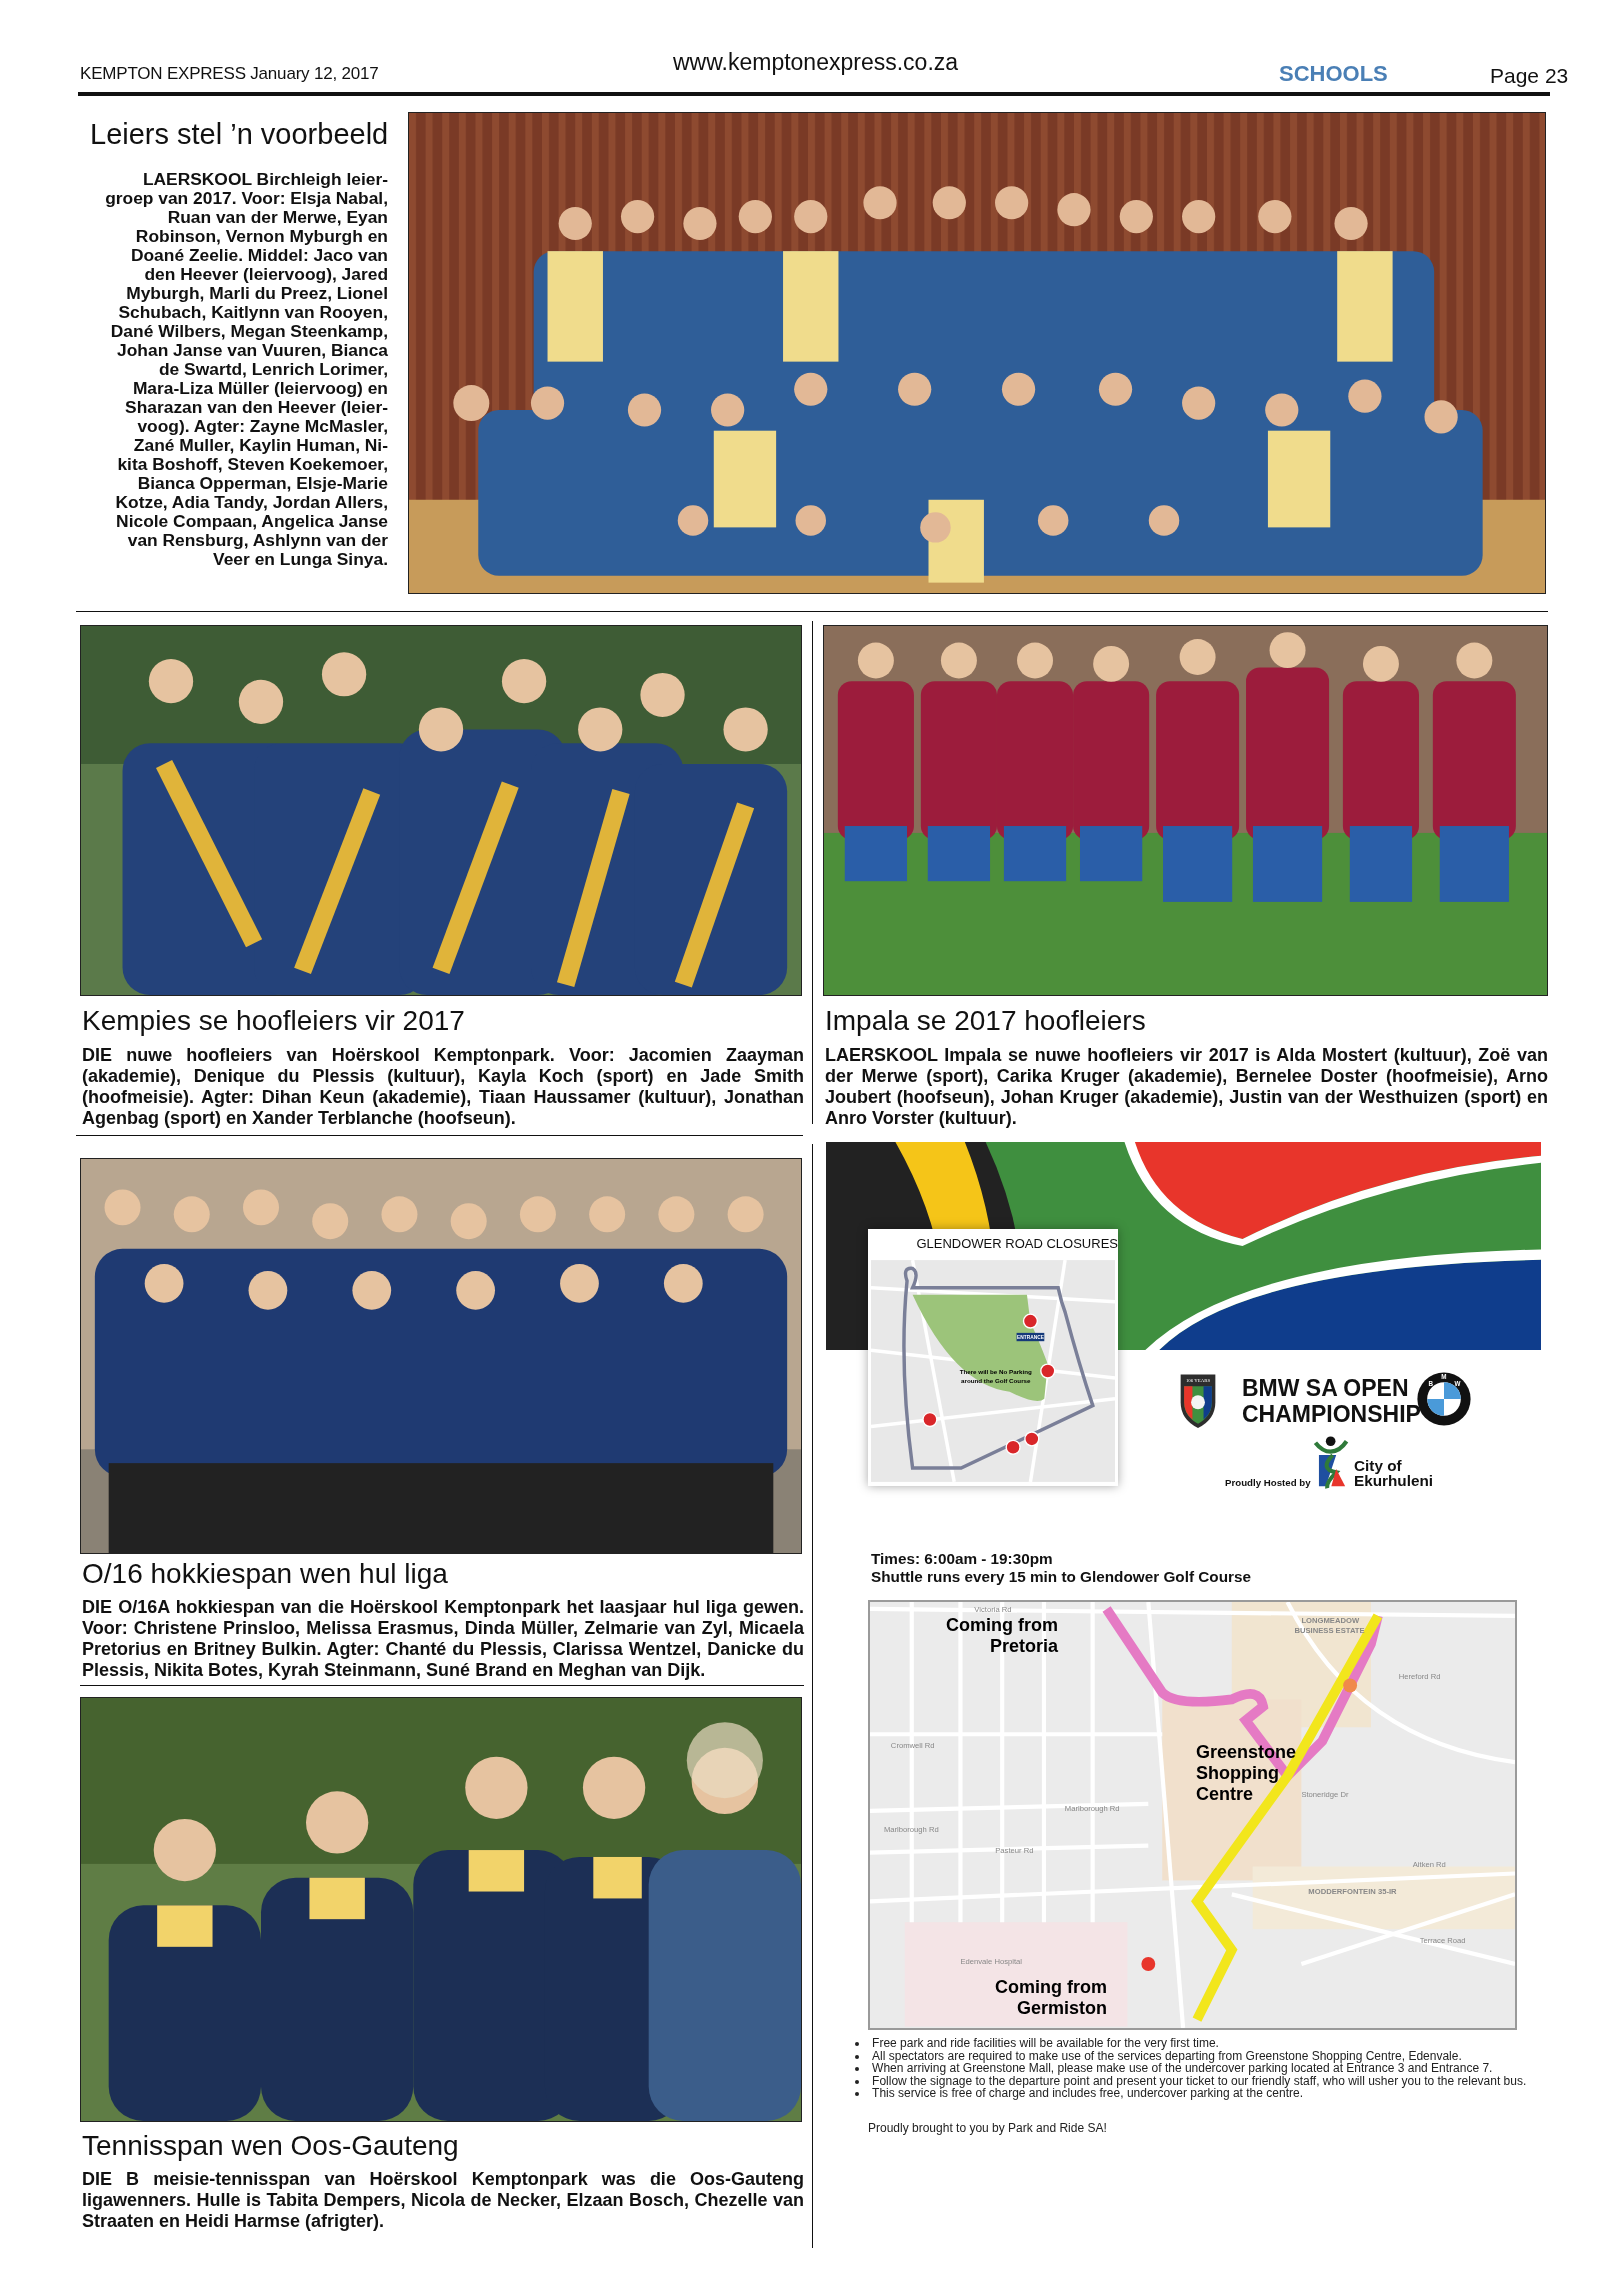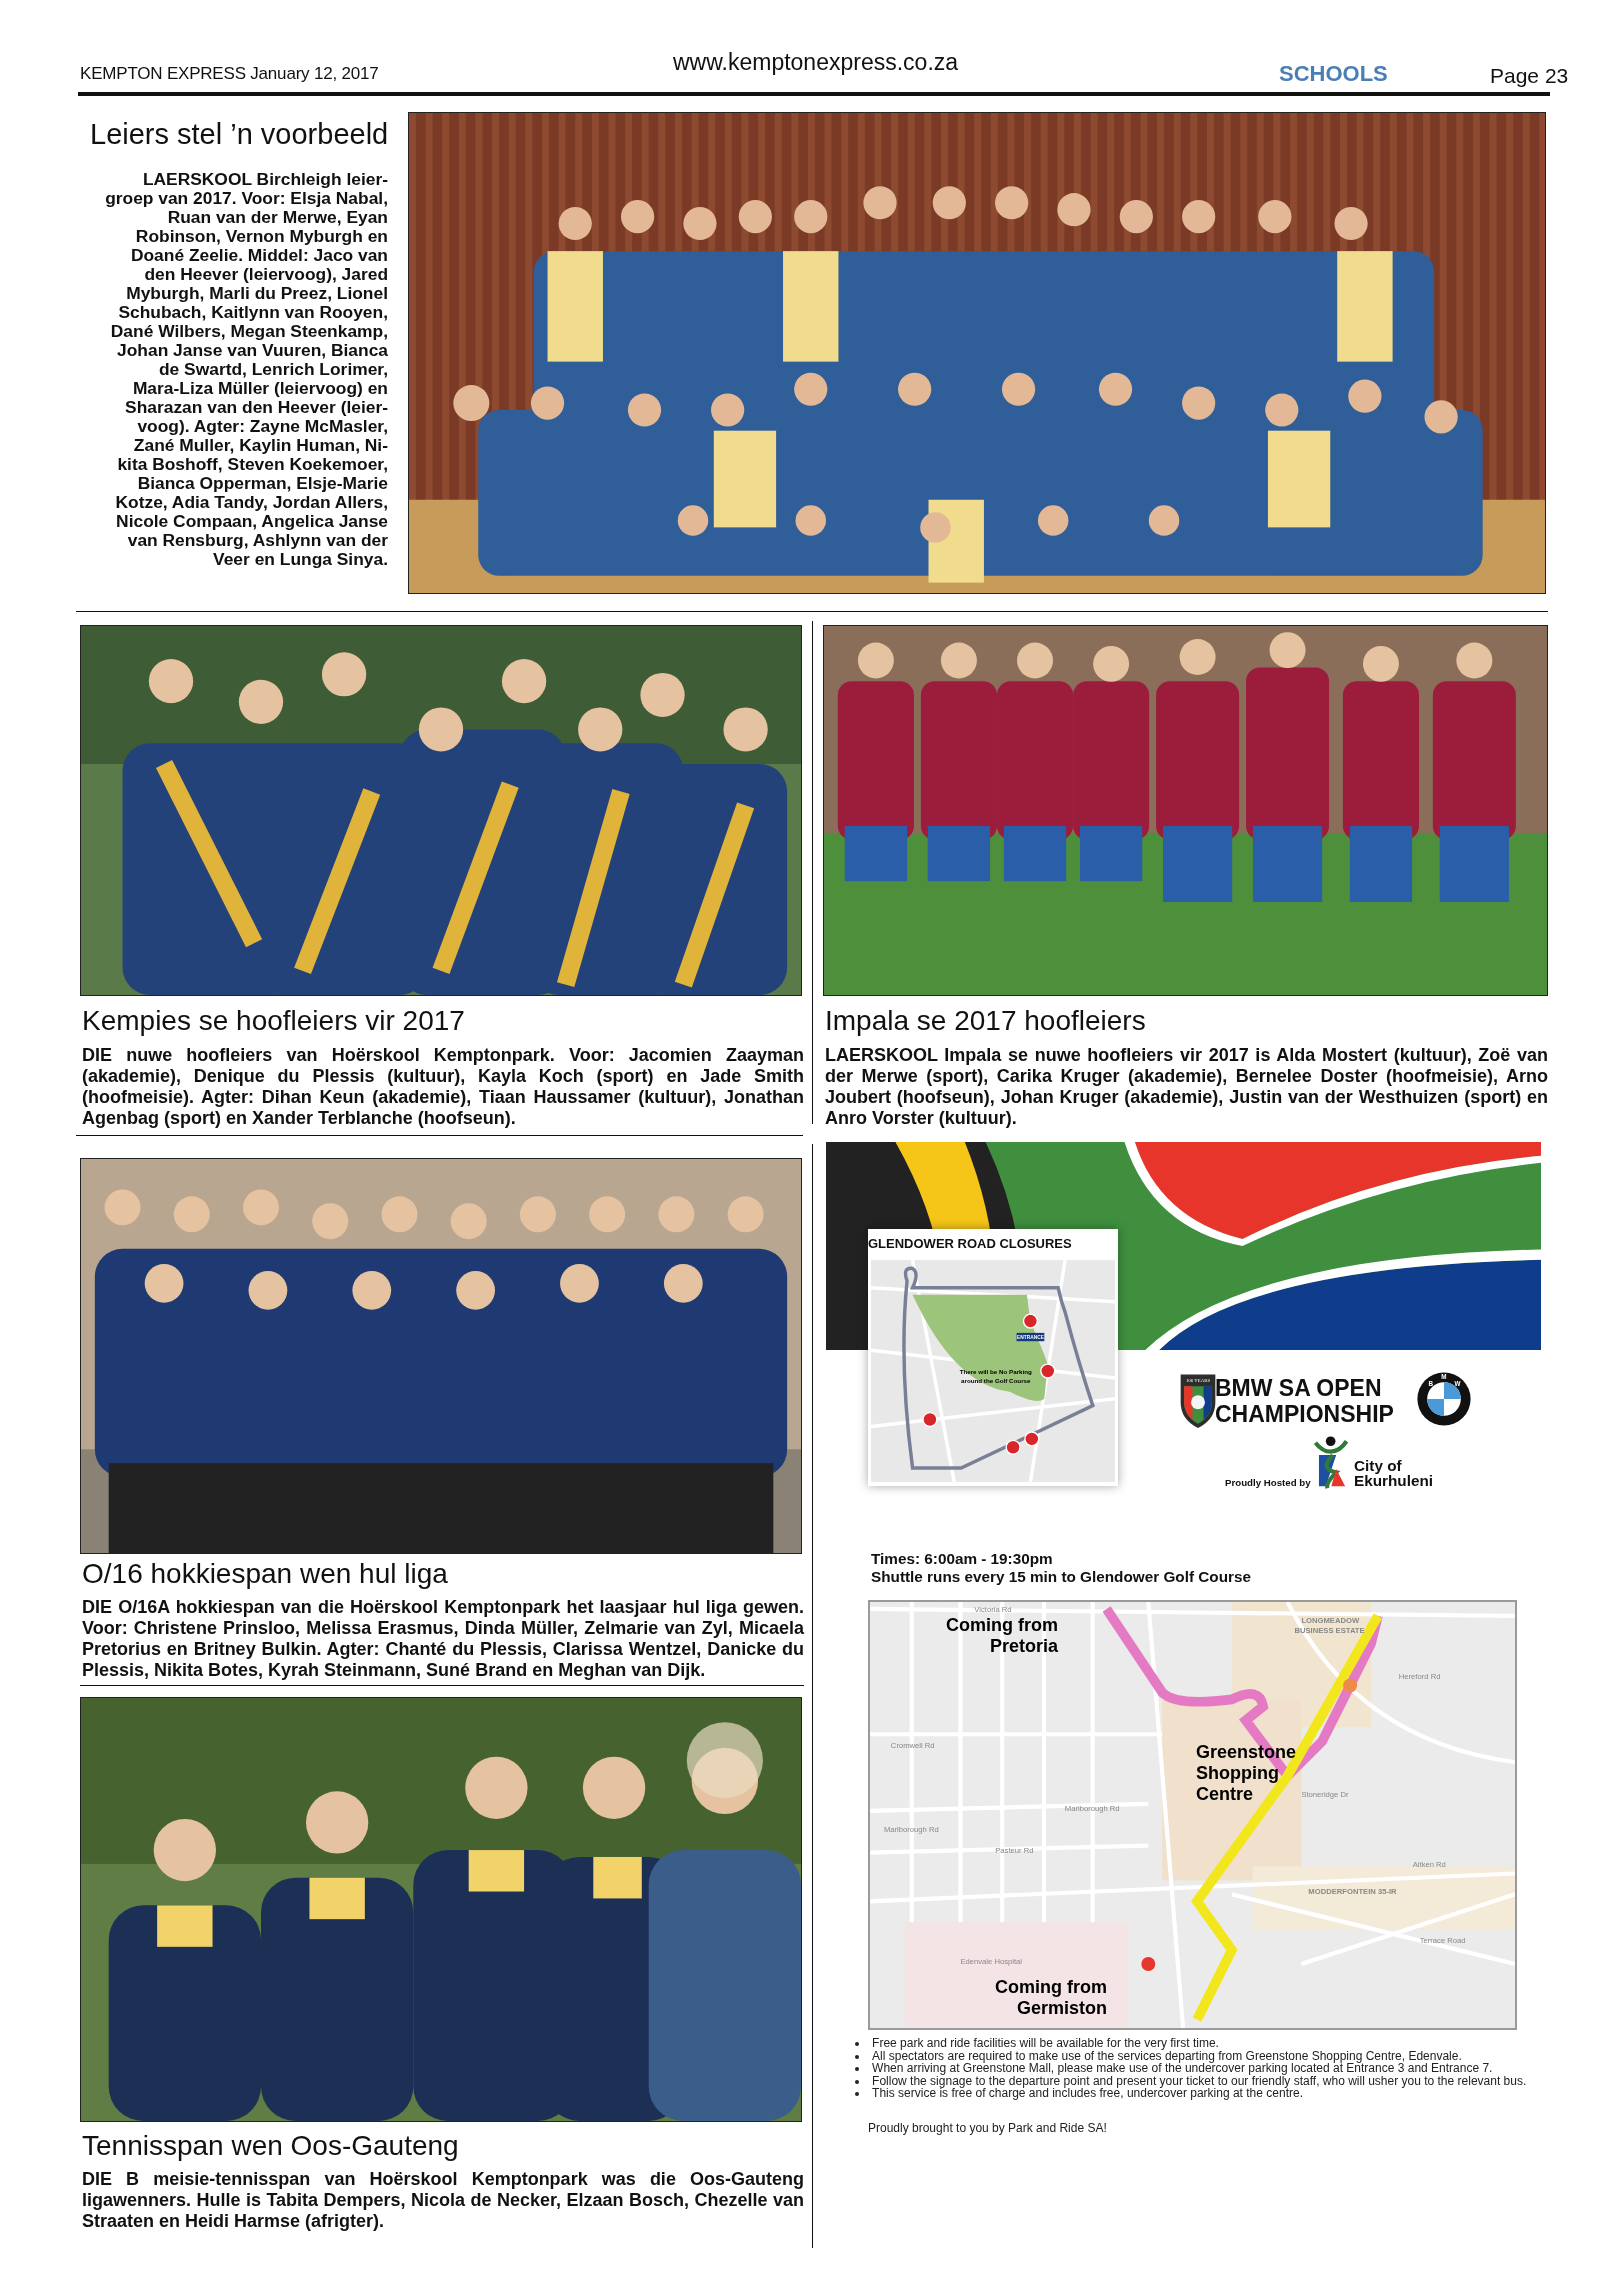--- a/index.html
+++ b/index.html
@@ -271,21 +271,21 @@
     <rect width="1030" height="300" fill="#3f8f3f"></rect>
     <path d="M0 0 H230 Q300 150 280 300 H0 Z" fill="#222"></path>
     <path d="M100 0 H200 Q260 150 240 300 H170 Q185 150 100 0 Z" fill="#f5c518"></path>
     <path d="M440 0 H1030 V20 Q800 40 600 140 Q480 110 440 0 Z" fill="#e8352b"></path>
     <path d="M430 0 H445 Q480 110 600 140 Q800 40 1030 20 V30 Q800 55 600 150 Q470 125 430 0 Z" fill="#fff"></path>
     <path d="M480 300 Q600 180 1030 170 V300 Z" fill="#0f3d8c"></path>
     <path d="M460 300 Q600 165 1030 155 V170 Q600 180 480 300 Z" fill="#fff"></path>
   </svg>
 
   <div class="abs" style="left:42px;top:87px;width:250px;height:257px;background:#fff;box-shadow:0 0 9.7px rgba(0,0,0,0.35);">
-    <div class="abs" style="left:0;top:7px;width:250px;text-align:left;font-weight:bold;font-size:13px;">GLENDOWER ROAD CLOSURES</div>
+    <div class="abs" style="left:0;top:7px;width:250px;text-align:right;font-weight:normal;font-size:13px;">GLENDOWER ROAD CLOSURES</div>
     <svg class="abs" style="left:2.8px;top:30.5px;width:244px;height:222px;" viewBox="0 0 352 320">
       <rect width="352" height="320" fill="#e8e8e8"></rect>
       <g stroke="#fff" stroke-width="5" fill="none">
         <path d="M0 40 L352 60"></path>
           <path d="M0 240 L352 200"></path>
           <path d="M60 0 L120 320"></path>
           <path d="M280 0 L230 320"></path>
           <path d="M0 130 L352 170"></path>
       </g>
       <path d="M60 50 Q120 180 200 190 Q240 210 250 200 L255 150 Q240 110 230 90 L225 50 Z" fill="#9cc47a"></path>
@@ -305,21 +305,21 @@
   </div>
 
   <svg class="abs" style="left:351px;top:229px;width:42px;height:59px;" viewBox="0 0 60 85">
     <path d="M5 5 H55 V45 Q55 70 30 82 Q5 70 5 45 Z" fill="#2d2d2d"></path>
     <path d="M10 22 H50 V45 Q50 65 30 76 Q10 65 10 45 Z" fill="#3f8f3f"></path>
     <path d="M10 22 H22 V70 Q10 60 10 45 Z" fill="#e8352b"></path>
     <path d="M38 22 H50 V45 Q50 60 38 70 Z" fill="#0f3d8c"></path>
     <circle cx="30" cy="45" r="10" fill="#f4f4f4"></circle>
     <text x="30" y="16" font-size="7" fill="#fff" text-anchor="middle" font-family="Liberation Serif, serif">106 YEARS</text>
   </svg>
-  <div class="abs" style="left:389px;top:233px;font-weight:bold;font-size:23px;line-height:26px;">
+  <div class="abs" style="left:416px;top:233px;font-weight:bold;font-size:23px;line-height:26px;">
     <div>BMW SA OPEN</div>
     <div>CHAMPIONSHIP</div>
   </div>
   <svg class="abs" style="left:590px;top:229px;width:56px;height:56px;" viewBox="0 0 80 80">
     <circle cx="40" cy="40" r="38" fill="#111"></circle>
     <circle cx="40" cy="40" r="24" fill="#fff"></circle>
     <path d="M40 16 A24 24 0 0 1 64 40 H40 Z" fill="#4a9ad9"></path>
     <path d="M40 64 A24 24 0 0 1 16 40 H40 Z" fill="#4a9ad9"></path>
     <text x="18" y="22" font-size="9" fill="#fff" font-weight="bold" font-family="Liberation Sans, sans-serif">B</text>
     <text x="36" y="12" font-size="9" fill="#fff" font-weight="bold" font-family="Liberation Sans, sans-serif">M</text>

